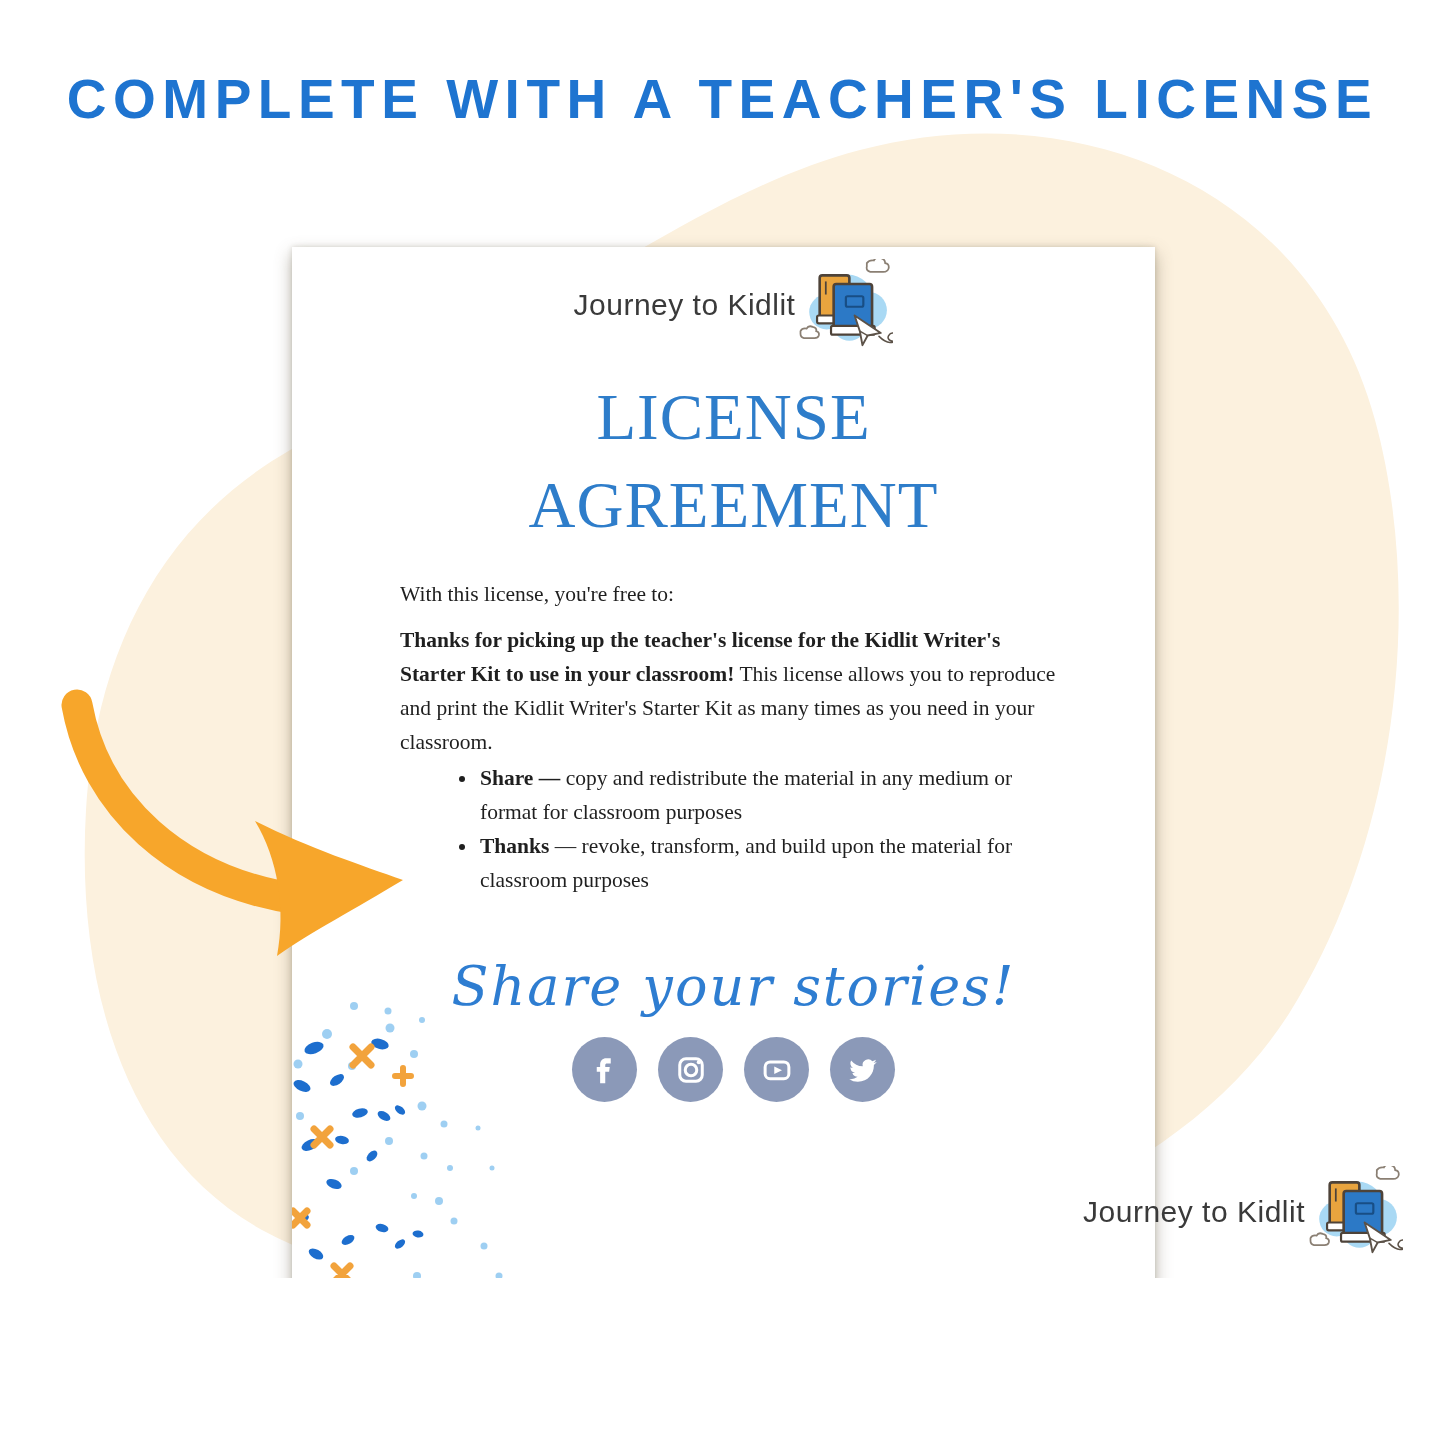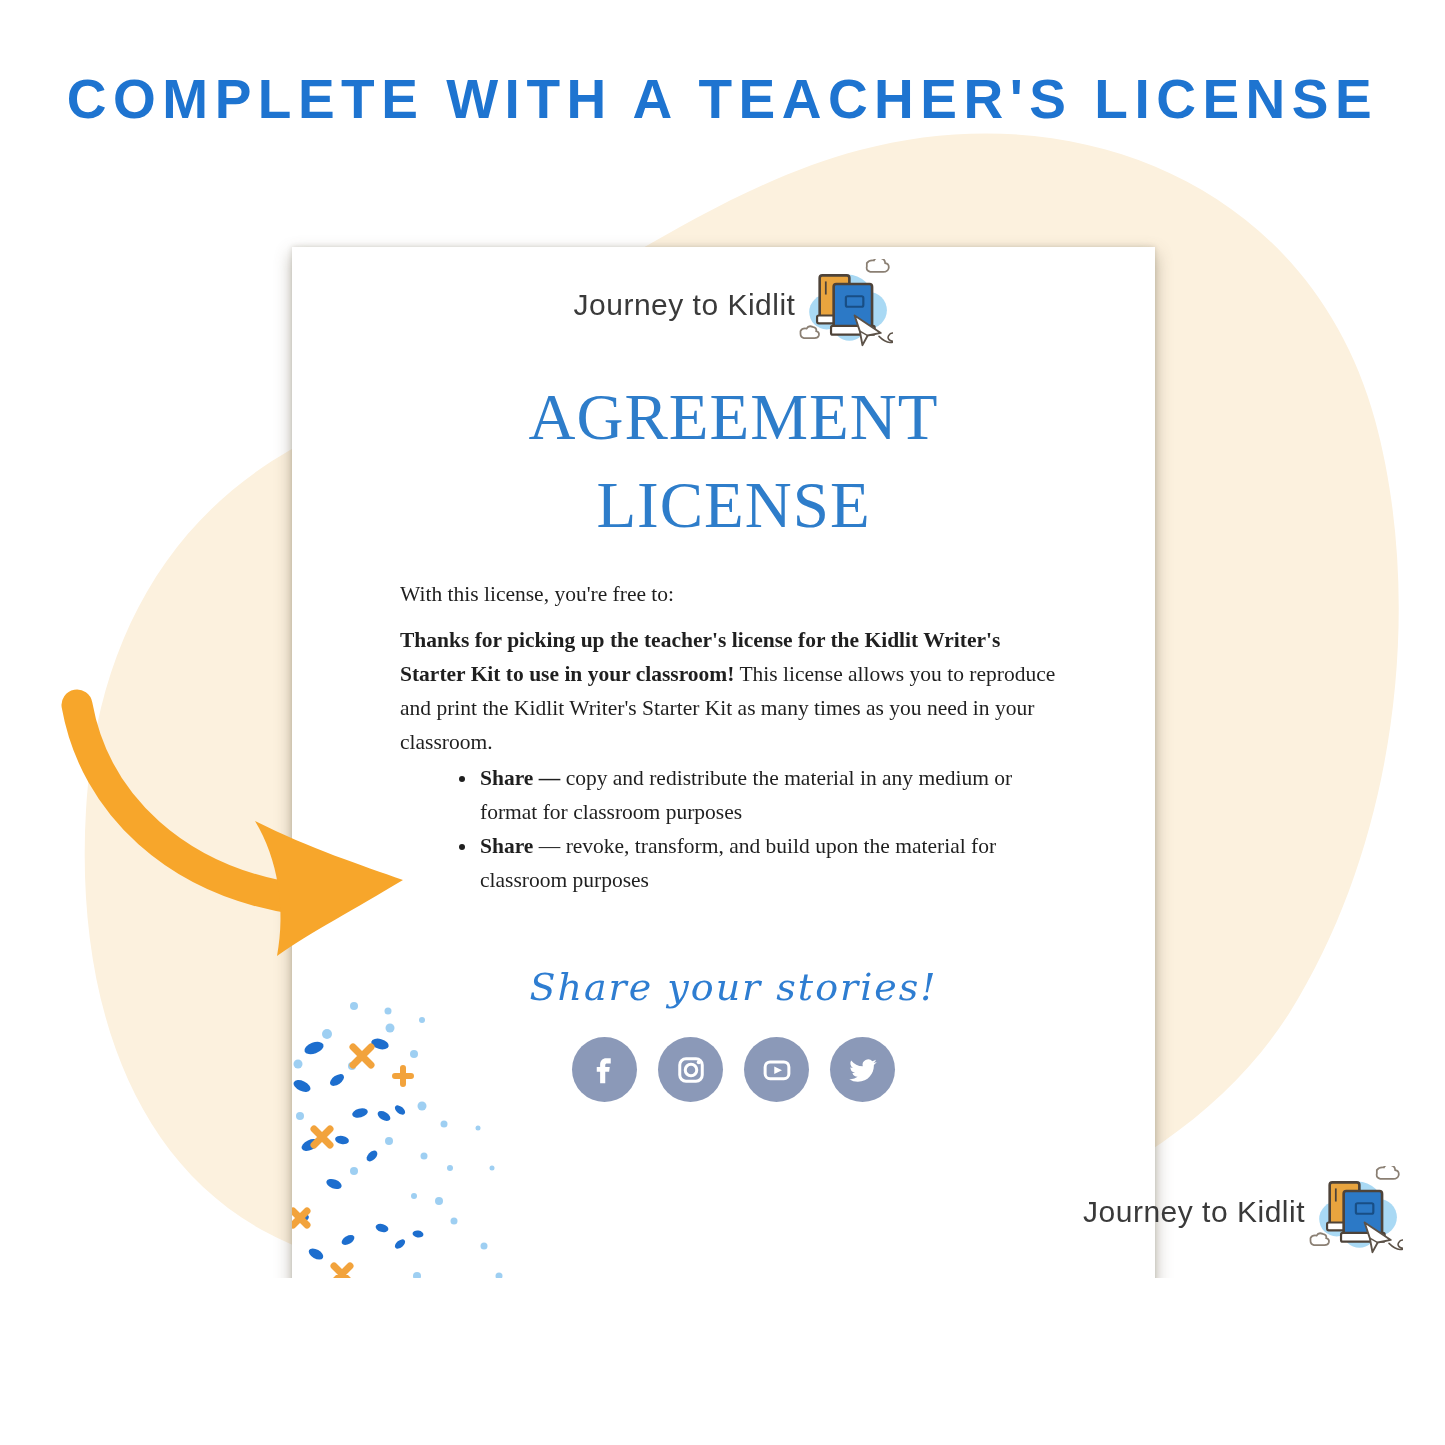--- a/index.html
+++ b/index.html
@@ -34,21 +34,21 @@
   .doc-title span{display:block;}
   .body-text{font-family:"Liberation Serif",serif;font-size:21.5px;line-height:34px;color:var(--body_text,#1f1f1f);}
   .intro{margin:12px 0 0;}
   .lead{margin:28px 0 0;}
   ul.freedoms{margin:2px 0 16px;padding:0 0 0 78px;list-style:disc;}
   ul.freedoms li{padding-left:2px;}
   .closing{margin:34px 0 0;}
   .cta{
     margin:50px 0 0;text-align:center;
     font-family:"DejaVu Serif",serif;font-style:italic;
-    font-size:38px;line-height:80px;letter-spacing:2px;color:var(--script_blue,#2e7dd1);
+    font-size:54px;line-height:80px;letter-spacing:2px;color:var(--script_blue,#2e7dd1);
   }
   .socials{margin:10px 0 0;display:flex;justify-content:center;gap:21px;}
   .social{
     width:65px;height:65px;border-radius:50%;
     background:var(--slate_icon,#8b99b8);
     display:flex;align-items:center;justify-content:center;cursor:pointer;
   }
   .social svg{width:40px;height:40px;display:block;}
   .confetti{position:absolute;left:0;bottom:0;z-index:1;pointer-events:none;}
   .footer-logo{position:absolute;right:42px;bottom:20px;z-index:3;display:flex;align-items:center;gap:2px;}
@@ -100,31 +100,31 @@
         <rect x="39" y="76" width="50" height="10" rx="2" fill="#ffffff" stroke="#4e4339" stroke-width="2.5"></rect>
         <path d="M80 4 q3 -4 8 -3 q2 -4 7 -3 q6 1 6 6 q5 1 4 6 q-1 4 -6 4 l-15 0 q-5 -1 -4 -6 z" fill="#ffffff" stroke="#8a7f73" stroke-width="2"></path>
         <path d="M4 82 q2 -4 7 -3 q2 -4 7 -2 q5 1 4 5 q4 1 3 5 q-1 3 -5 3 l-12 0 q-4 -1 -4 -5 z" fill="#ffffff" stroke="#8a7f73" stroke-width="2"></path>
         <path d="M66 64 L96 84 L81 87 L75 98 L72 82 Z" fill="#ffffff" stroke="#5c5248" stroke-width="2.2" stroke-linejoin="round"></path>
         <path d="M72 82 L81 87" stroke="#5c5248" stroke-width="1.6"></path>
         <path d="M94 88 C 103 97 112 97 114 90 C 115 84 108 82 105 87 C 102 92 110 96 119 92" fill="none" stroke="#5c5248" stroke-width="1.8" stroke-linecap="round"></path>
       </svg>
     </div>
 
     <h1 class="doc-title">
+      <span>LICENSE</span>
       <span>AGREEMENT</span>
-      <span>LICENSE</span>
     </h1>
 
     <p class="body-text lead">With this license, you're free to:</p>
 
     <p class="body-text intro"><b>Thanks for picking up the teacher's license for the Kidlit Writer's Starter Kit to use in your classroom!</b><span> This license allows you to reproduce and print the Kidlit Writer's Starter Kit as many times as you need in your classroom.</span></p>
 
     <ul class="freedoms body-text">
       <li><b>Share —</b><span> copy and redistribute the material in any medium or format for classroom purposes</span></li>
-      <li><b>Share</b><span> — revoke, transform, and build upon the material for classroom purposes</span></li>
+      <li><b>Thanks</b><span> — revoke, transform, and build upon the material for classroom purposes</span></li>
     </ul>
 
 
     <div class="cta">Share your stories!</div>
 
     <div class="socials">
       <span class="social">
         <svg viewBox="0 0 32 32" aria-hidden="true">
           <path fill="#ffffff" d="M17.6 10.7h3V6.5h-3.5c-3.1 0-5 2-5 5.1v1.9H9.4v3.9h2.7v9.1h4.1v-9.1h3.1l.5-3.9h-3.6v-1.5c0-.8.5-1.3 1.4-1.3z"></path>
         </svg>

